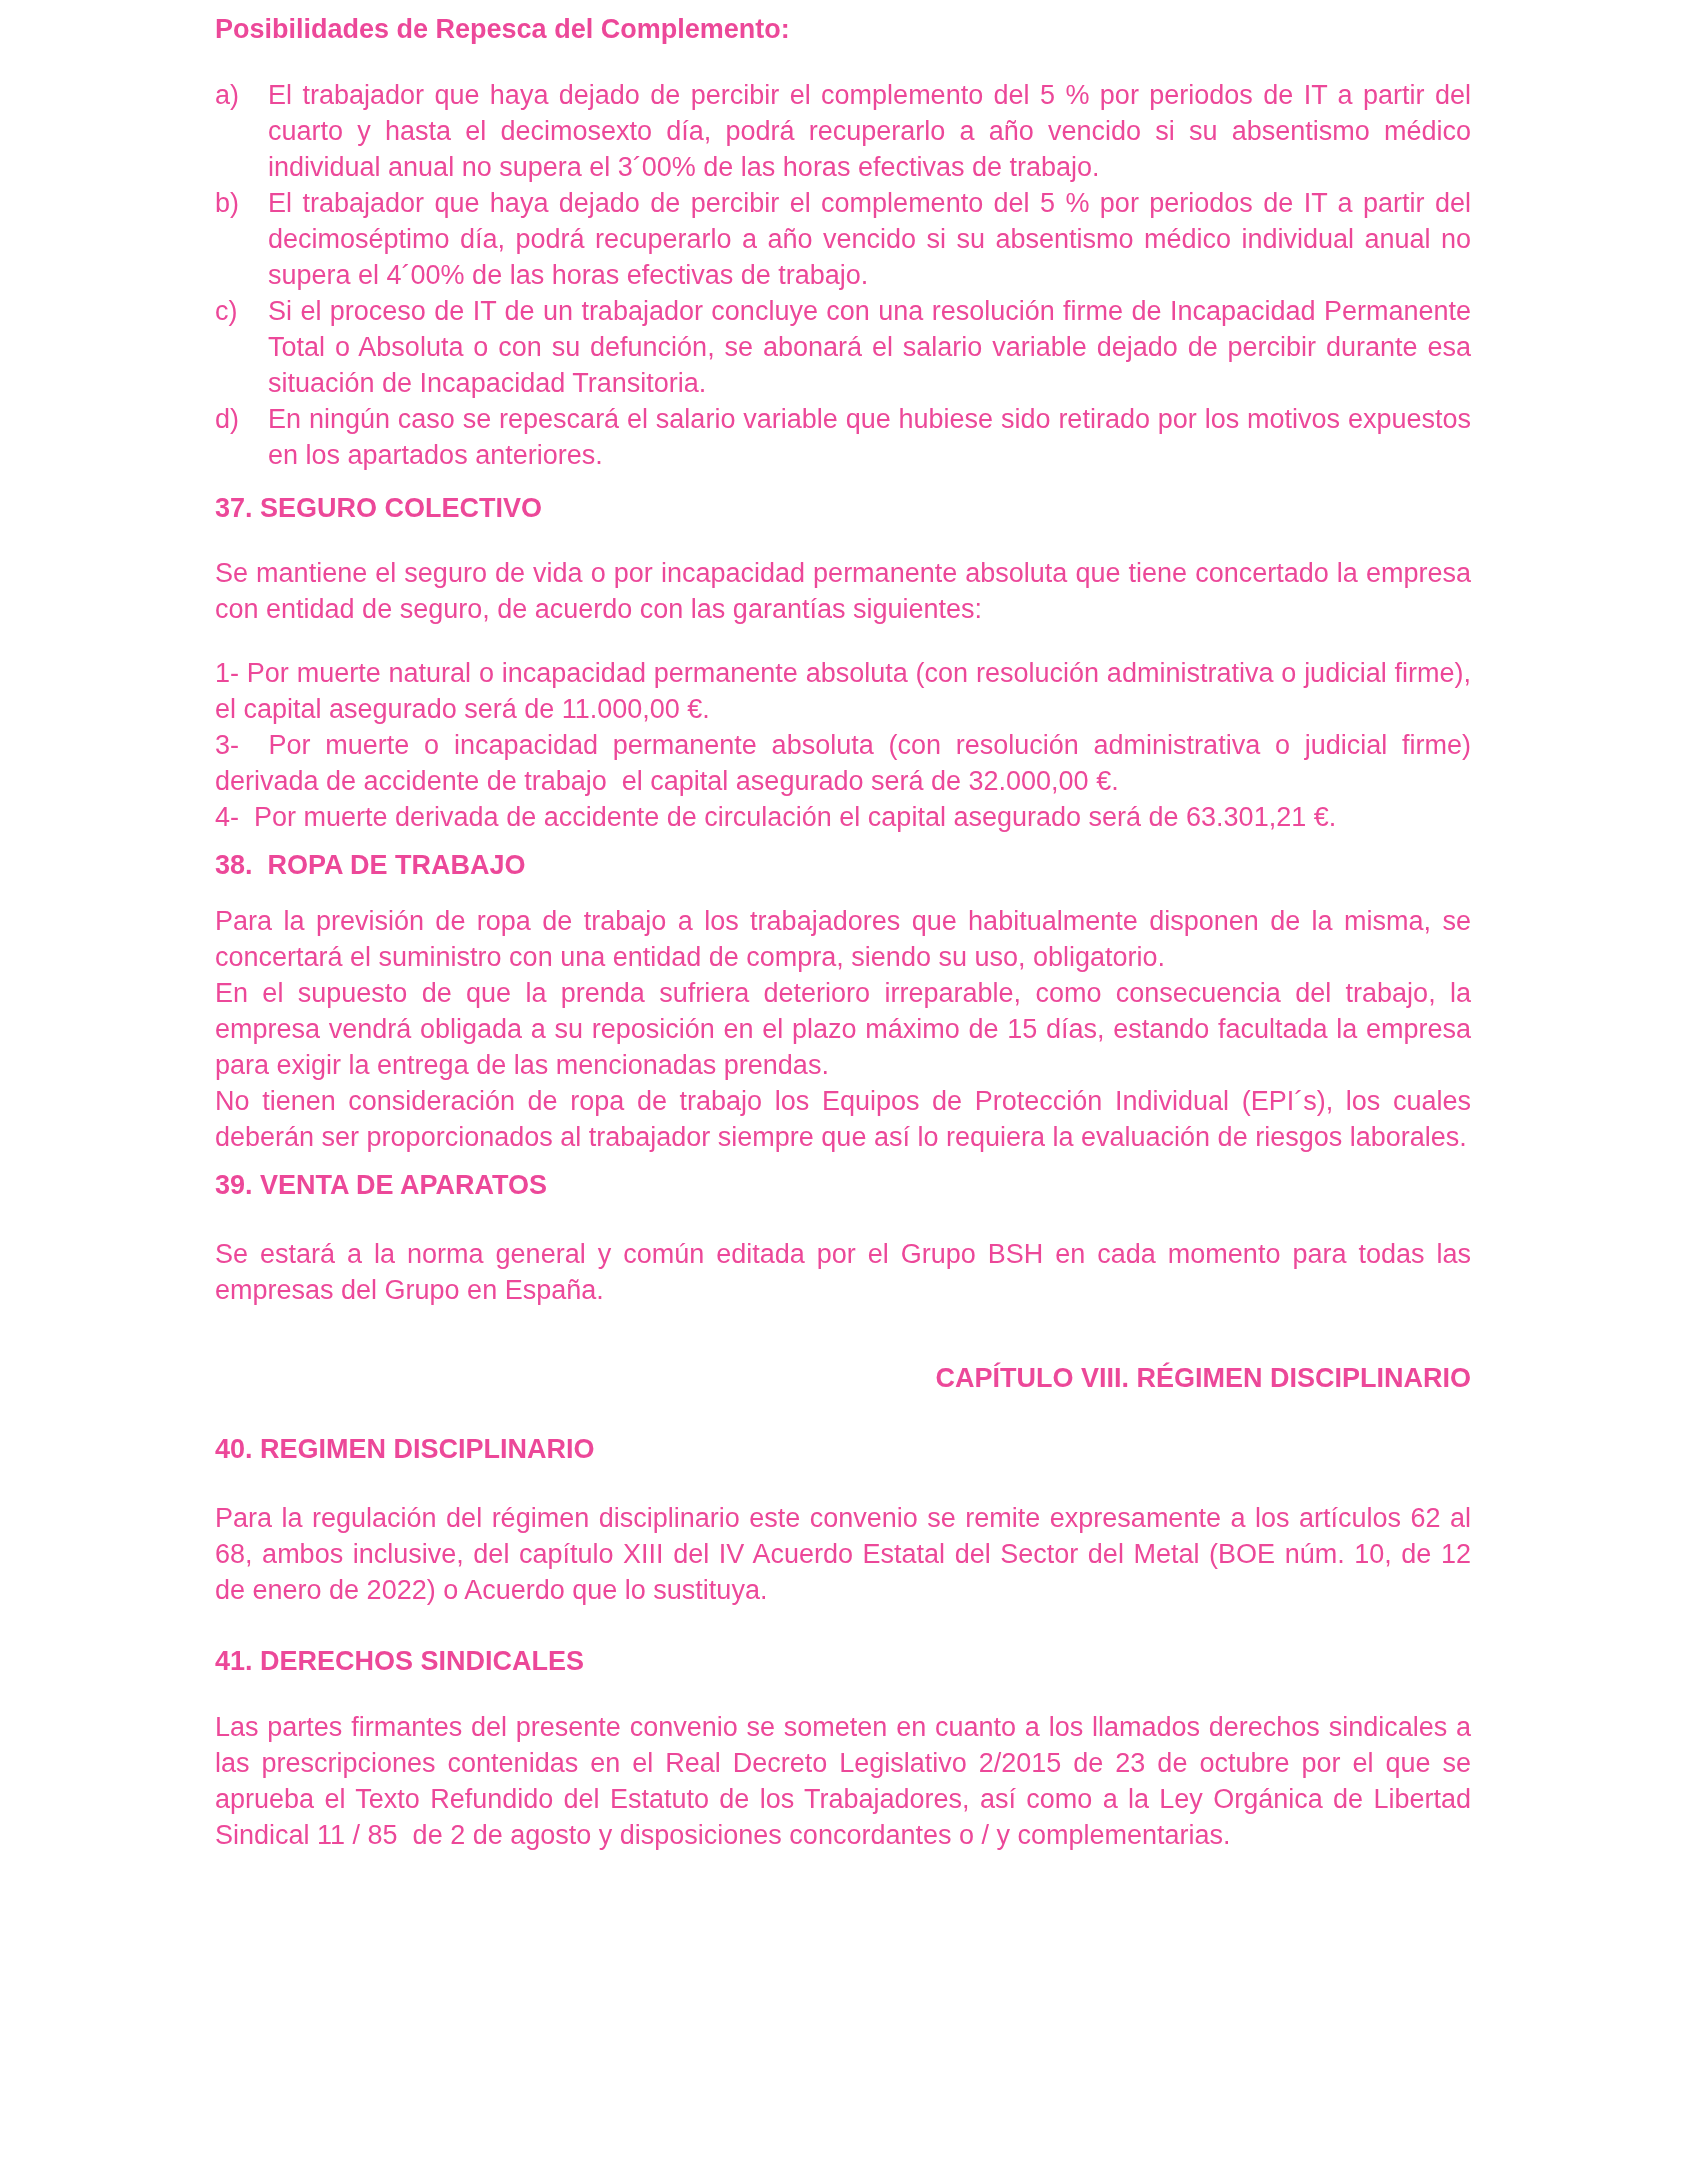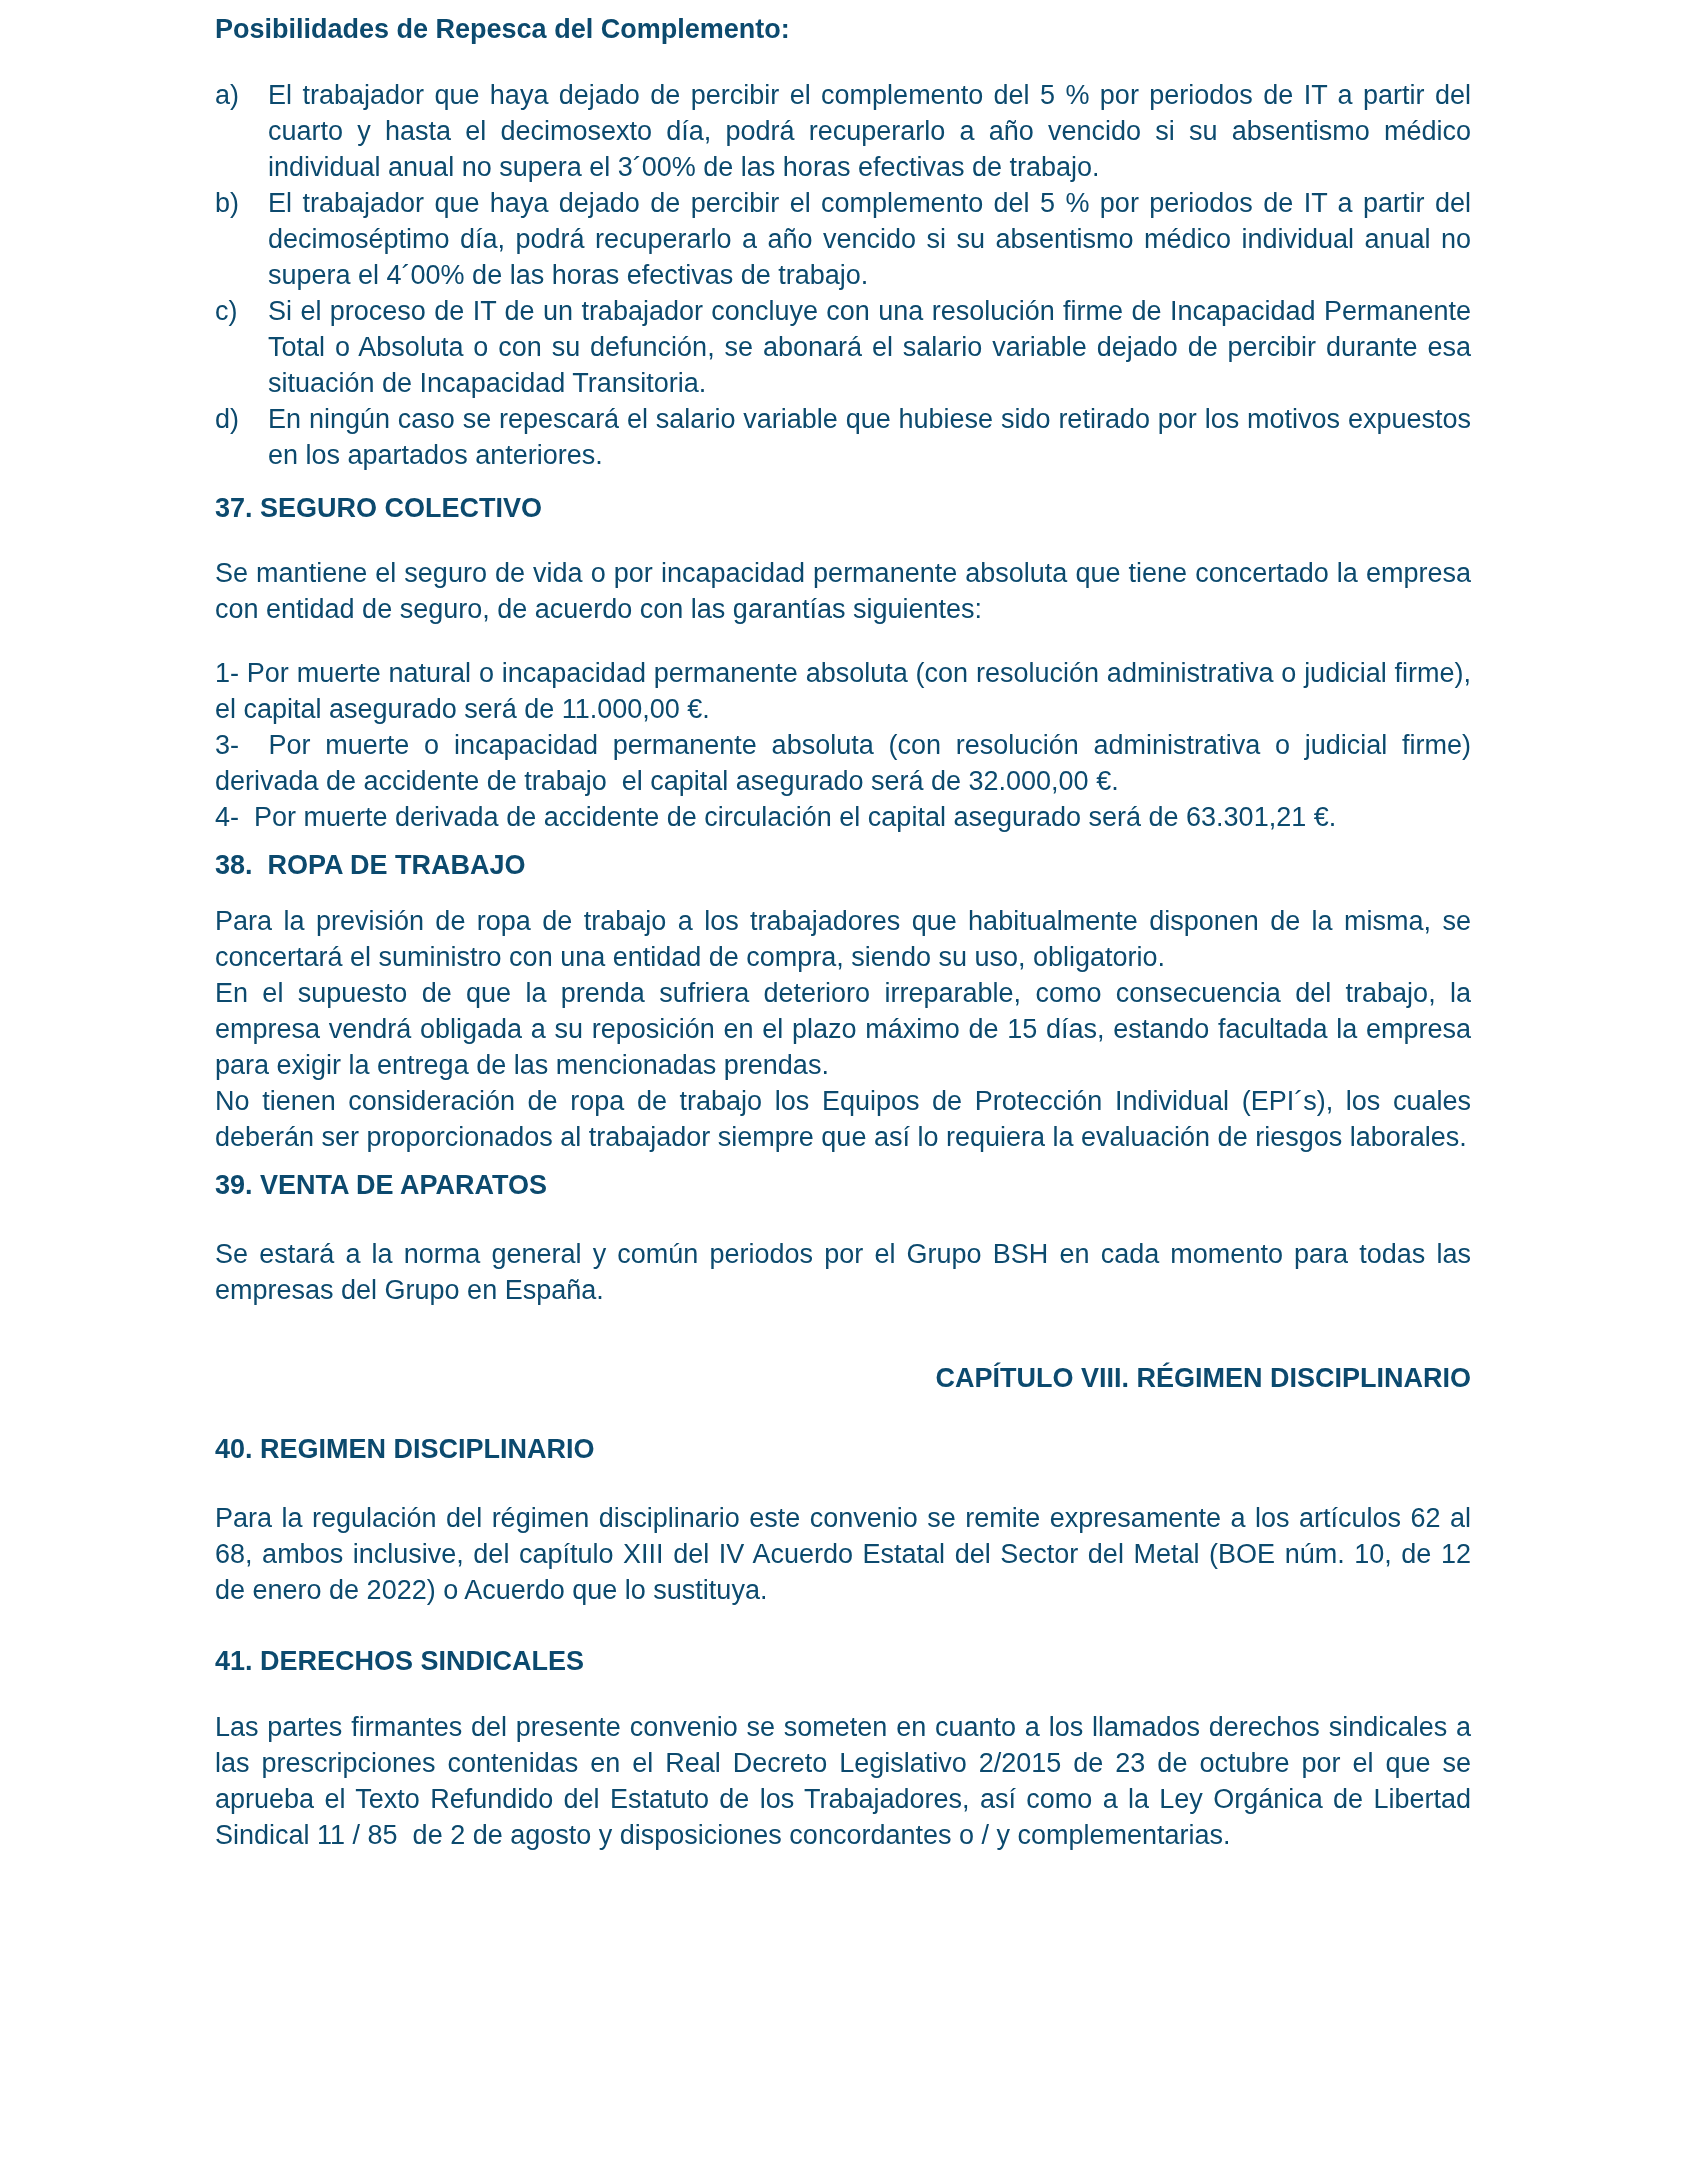--- a/index.html
+++ b/index.html
@@ -1,21 +1,21 @@
 <!DOCTYPE html>
 <html lang="es" style="font-size:12px"><head>
 <meta charset="utf-8">
 <style>
   html,body{margin:0;padding:0;background:#ffffff;}
   .page{
     position:relative;
     width:1688px;
     height:2183px;
     background:#ffffff;
-    color:#0c4a6e;
+    color:#ec4899;
     font-family:"Liberation Sans", sans-serif;
     overflow:hidden;
   }
   .doc{
     position:absolute;
     left:215px;
     top:10.6px;
     width:1256px;
     font-size:27px;
     line-height:36px;
@@ -79,21 +79,21 @@
     <div class="txt bold" style="margin-top:12px;">38.  ROPA DE TRABAJO</div>
 
     <div style="margin-top:20px;">
       <p class="txt">Para la previsión de ropa de trabajo a los trabajadores que habitualmente disponen de la misma, se concertará el suministro con una entidad de compra, siendo su uso, obligatorio.</p>
       <p class="txt">En el supuesto de que la prenda sufriera deterioro irreparable, como consecuencia del trabajo, la empresa vendrá obligada a su reposición en el plazo máximo de 15 días, estando facultada la empresa para exigir la entrega de las mencionadas prendas.</p>
       <p class="txt">No tienen consideración de ropa de trabajo los Equipos de Protección Individual (EPI´s), los cuales deberán ser proporcionados al trabajador siempre que así lo requiera la evaluación de riesgos laborales.</p>
     </div>
 
     <div class="txt bold" style="margin-top:12px;">39. VENTA DE APARATOS</div>
 
-    <p class="txt" style="margin-top:33px;">Se estará a la norma general y común periodos por el Grupo BSH en cada momento para todas las empresas del Grupo en España.</p>
+    <p class="txt" style="margin-top:33px;">Se estará a la norma general y común editada por el Grupo BSH en cada momento para todas las empresas del Grupo en España.</p>
 
     <div class="txt bold center" style="margin-top:52px;">CAPÍTULO VIII. RÉGIMEN DISCIPLINARIO</div>
 
     <div class="txt bold" style="margin-top:35px;">40. REGIMEN DISCIPLINARIO</div>
 
     <p class="txt" style="margin-top:33px;">Para la regulación del régimen disciplinario este convenio se remite expresamente a los artículos 62 al 68, ambos inclusive, del capítulo XIII del IV Acuerdo Estatal del Sector del Metal (BOE núm. 10, de 12 de enero de 2022) o Acuerdo que lo sustituya.</p>
 
 
     <div class="txt bold" style="margin-top:35px;">41. DERECHOS SINDICALES</div>
 

